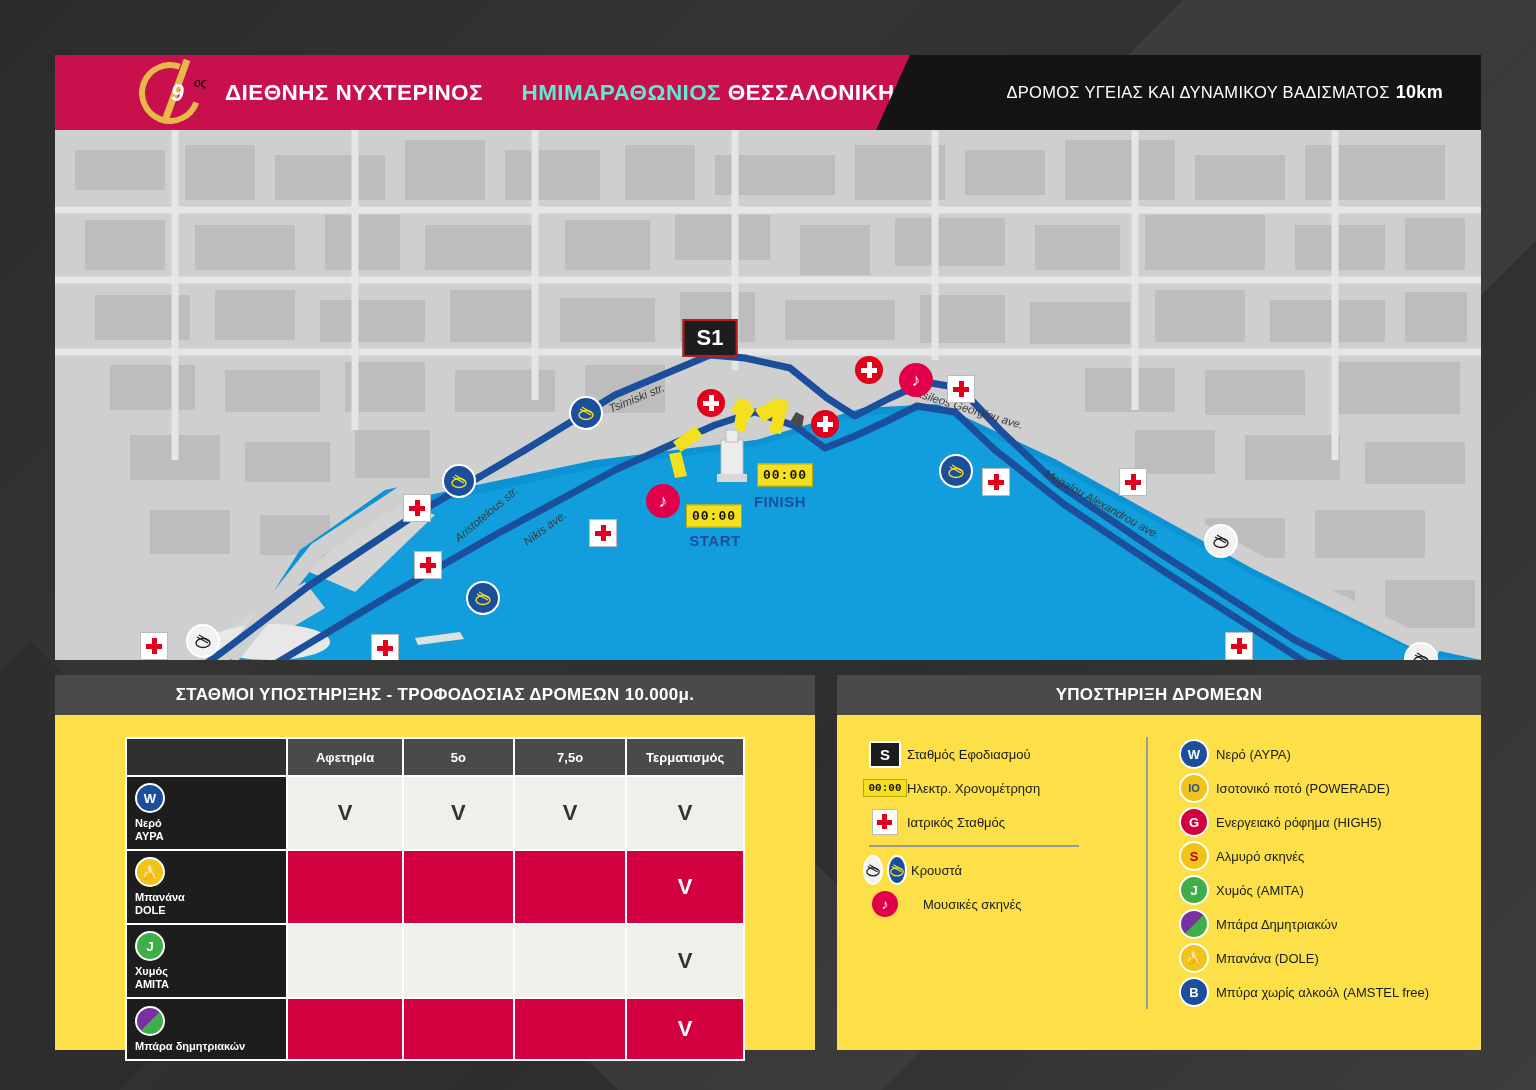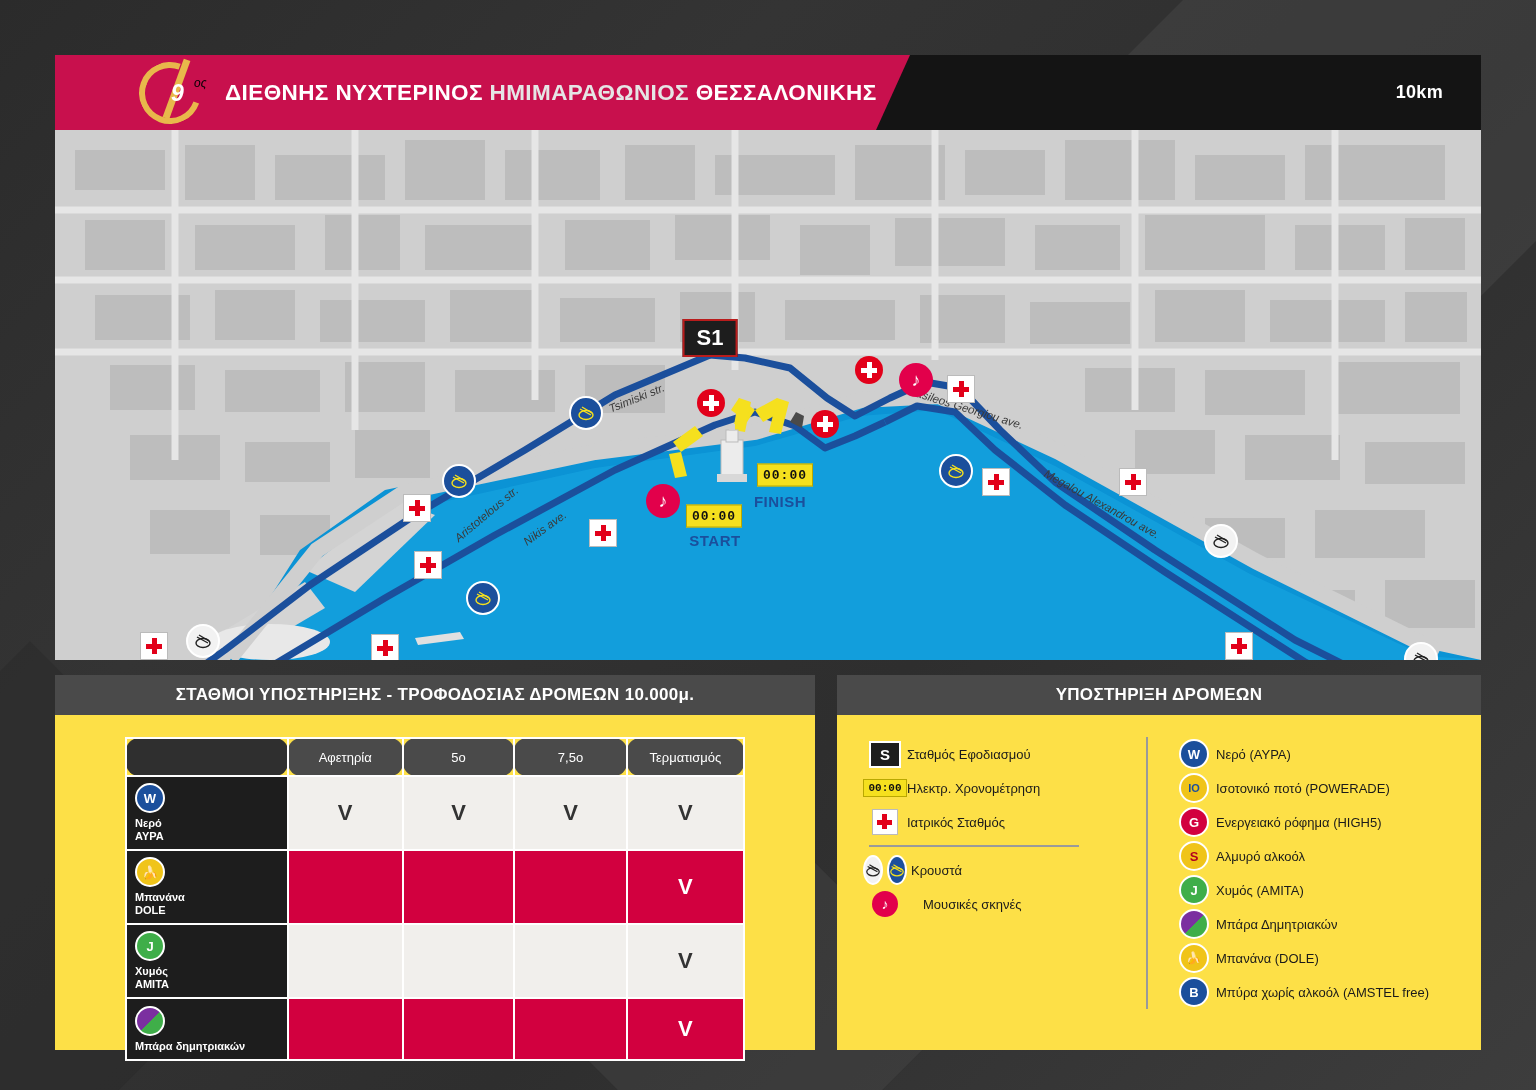--- a/index.html
+++ b/index.html
@@ -46,21 +46,21 @@
   .logo .slash{
     position:absolute;left:40px;top:0px;width:7px;height:62px;background:#e8b84b;transform:rotate(20deg);
   }
   .logo .num{
     position:absolute;left:38px;top:22px;color:#fff;font-size:23px;font-weight:bold;font-style:italic;
   }
   .logo .sup{position:absolute;left:61px;top:18px;color:#000000;font-size:12px;font-style:italic;}
   .hdr-title{
     color:#fff;font-size:22.5px;font-weight:bold;letter-spacing:.4px;margin-left:6px;white-space:nowrap;
   }
-  .hdr-title .y{color:#e5e5e5;}
+  .hdr-title .y{color:#5eead4;margin-left:32px;}
   .hdr-right{
     position:absolute;right:38px;top:0;height:75px;display:flex;align-items:center;
     color:#fff;font-size:16.5px;letter-spacing:.3px;white-space:nowrap;
   }
   .hdr-right b{font-size:18px;margin-left:6px;}
 
   
   .map{
     position:relative;height:530px;background:#cfcfcf;overflow:hidden;
   }
@@ -111,21 +111,21 @@
   .panel .ptitle{
     background:#4a4a4a;color:#fff;text-align:center;font-size:17px;font-weight:bold;
     padding:10px 0;letter-spacing:.3px;
   }
   .panel.left{left:0;width:760px;height:375px;}
   .panel.right{left:782px;width:644px;height:375px;}
 
   table.stations{border-collapse:collapse;margin:22px auto 0;width:620px;}
   table.stations th,table.stations td{border:2px solid #fff;}
   table.stations thead th{
-    background:#4a4a4a;color:#fff;font-size:13px;font-weight:normal;height:34px;border-radius:13px;
+    background:#4a4a4a;color:#fff;font-size:13px;font-weight:bold;height:34px;
   }
   table.stations thead th.blank{background:#2f2f2f;}
   table.stations td.item{
     background:#1d1d1d;color:#fff;width:152px;padding:6px 8px;vertical-align:middle;
   }
   .itemrow{display:flex;align-items:center;gap:0;}
   .itemtxt{font-size:11px;line-height:13px;margin-top:4px;}
   .itemtxt b{font-size:11px;}
   table.stations td.cell{width:118px;height:58px;text-align:center;background:#f1efec;}
   table.stations td.cell.red{background:#d2003f;}
@@ -182,20 +182,21 @@
     <div class="hdr-red">
       <div class="logo">
         <div class="ring"></div>
         <div class="slash"></div>
         <div class="num">9</div>
         <div class="sup">ος</div>
       </div>
       <div class="hdr-title"><span>ΔΙΕΘΝΗΣ ΝΥΧΤΕΡΙΝΟΣ </span><span class="y">ΗΜΙΜΑΡΑΘΩΝΙΟΣ</span><span> ΘΕΣΣΑΛΟΝΙΚΗΣ</span></div>
     </div>
     <div class="hdr-right">
+      <span>ΔΡΟΜΟΣ ΥΓΕΙΑΣ ΚΑΙ ΔΥΝΑΜΙΚΟΥ ΒΑΔΙΣΜΑΤΟΣ</span>
       <b>10km</b>
     </div>
   </div>
 
   <div class="map">
     <svg class="mapvec" viewBox="0 0 1426 530">
 
       <rect x="0" y="0" width="1426" height="530" fill="#cfcfcf"></rect>
 
       <g fill="#bdbdbd">
@@ -595,21 +596,21 @@
           <div class="legrow">
             <span class="legicon">
                 <span class="badge b-gel">G</span>
               </span>
             <span class="legtxt">Ενεργειακό ρόφημα (HIGH5)</span>
           </div>
           <div class="legrow">
             <span class="legicon">
                 <span class="badge b-salt">S</span>
               </span>
-            <span class="legtxt">Αλμυρό αλκοόλ</span>
+            <span class="legtxt">Αλμυρό σκηνές</span>
           </div>
           <div class="legrow">
             <span class="legicon">
                 <span class="badge b-juice">J</span>
               </span>
             <span class="legtxt">Χυμός (ΑΜΙΤΑ)</span>
           </div>
           <div class="legrow">
             <span class="legicon">
                 <span class="badge b-bar"></span>

